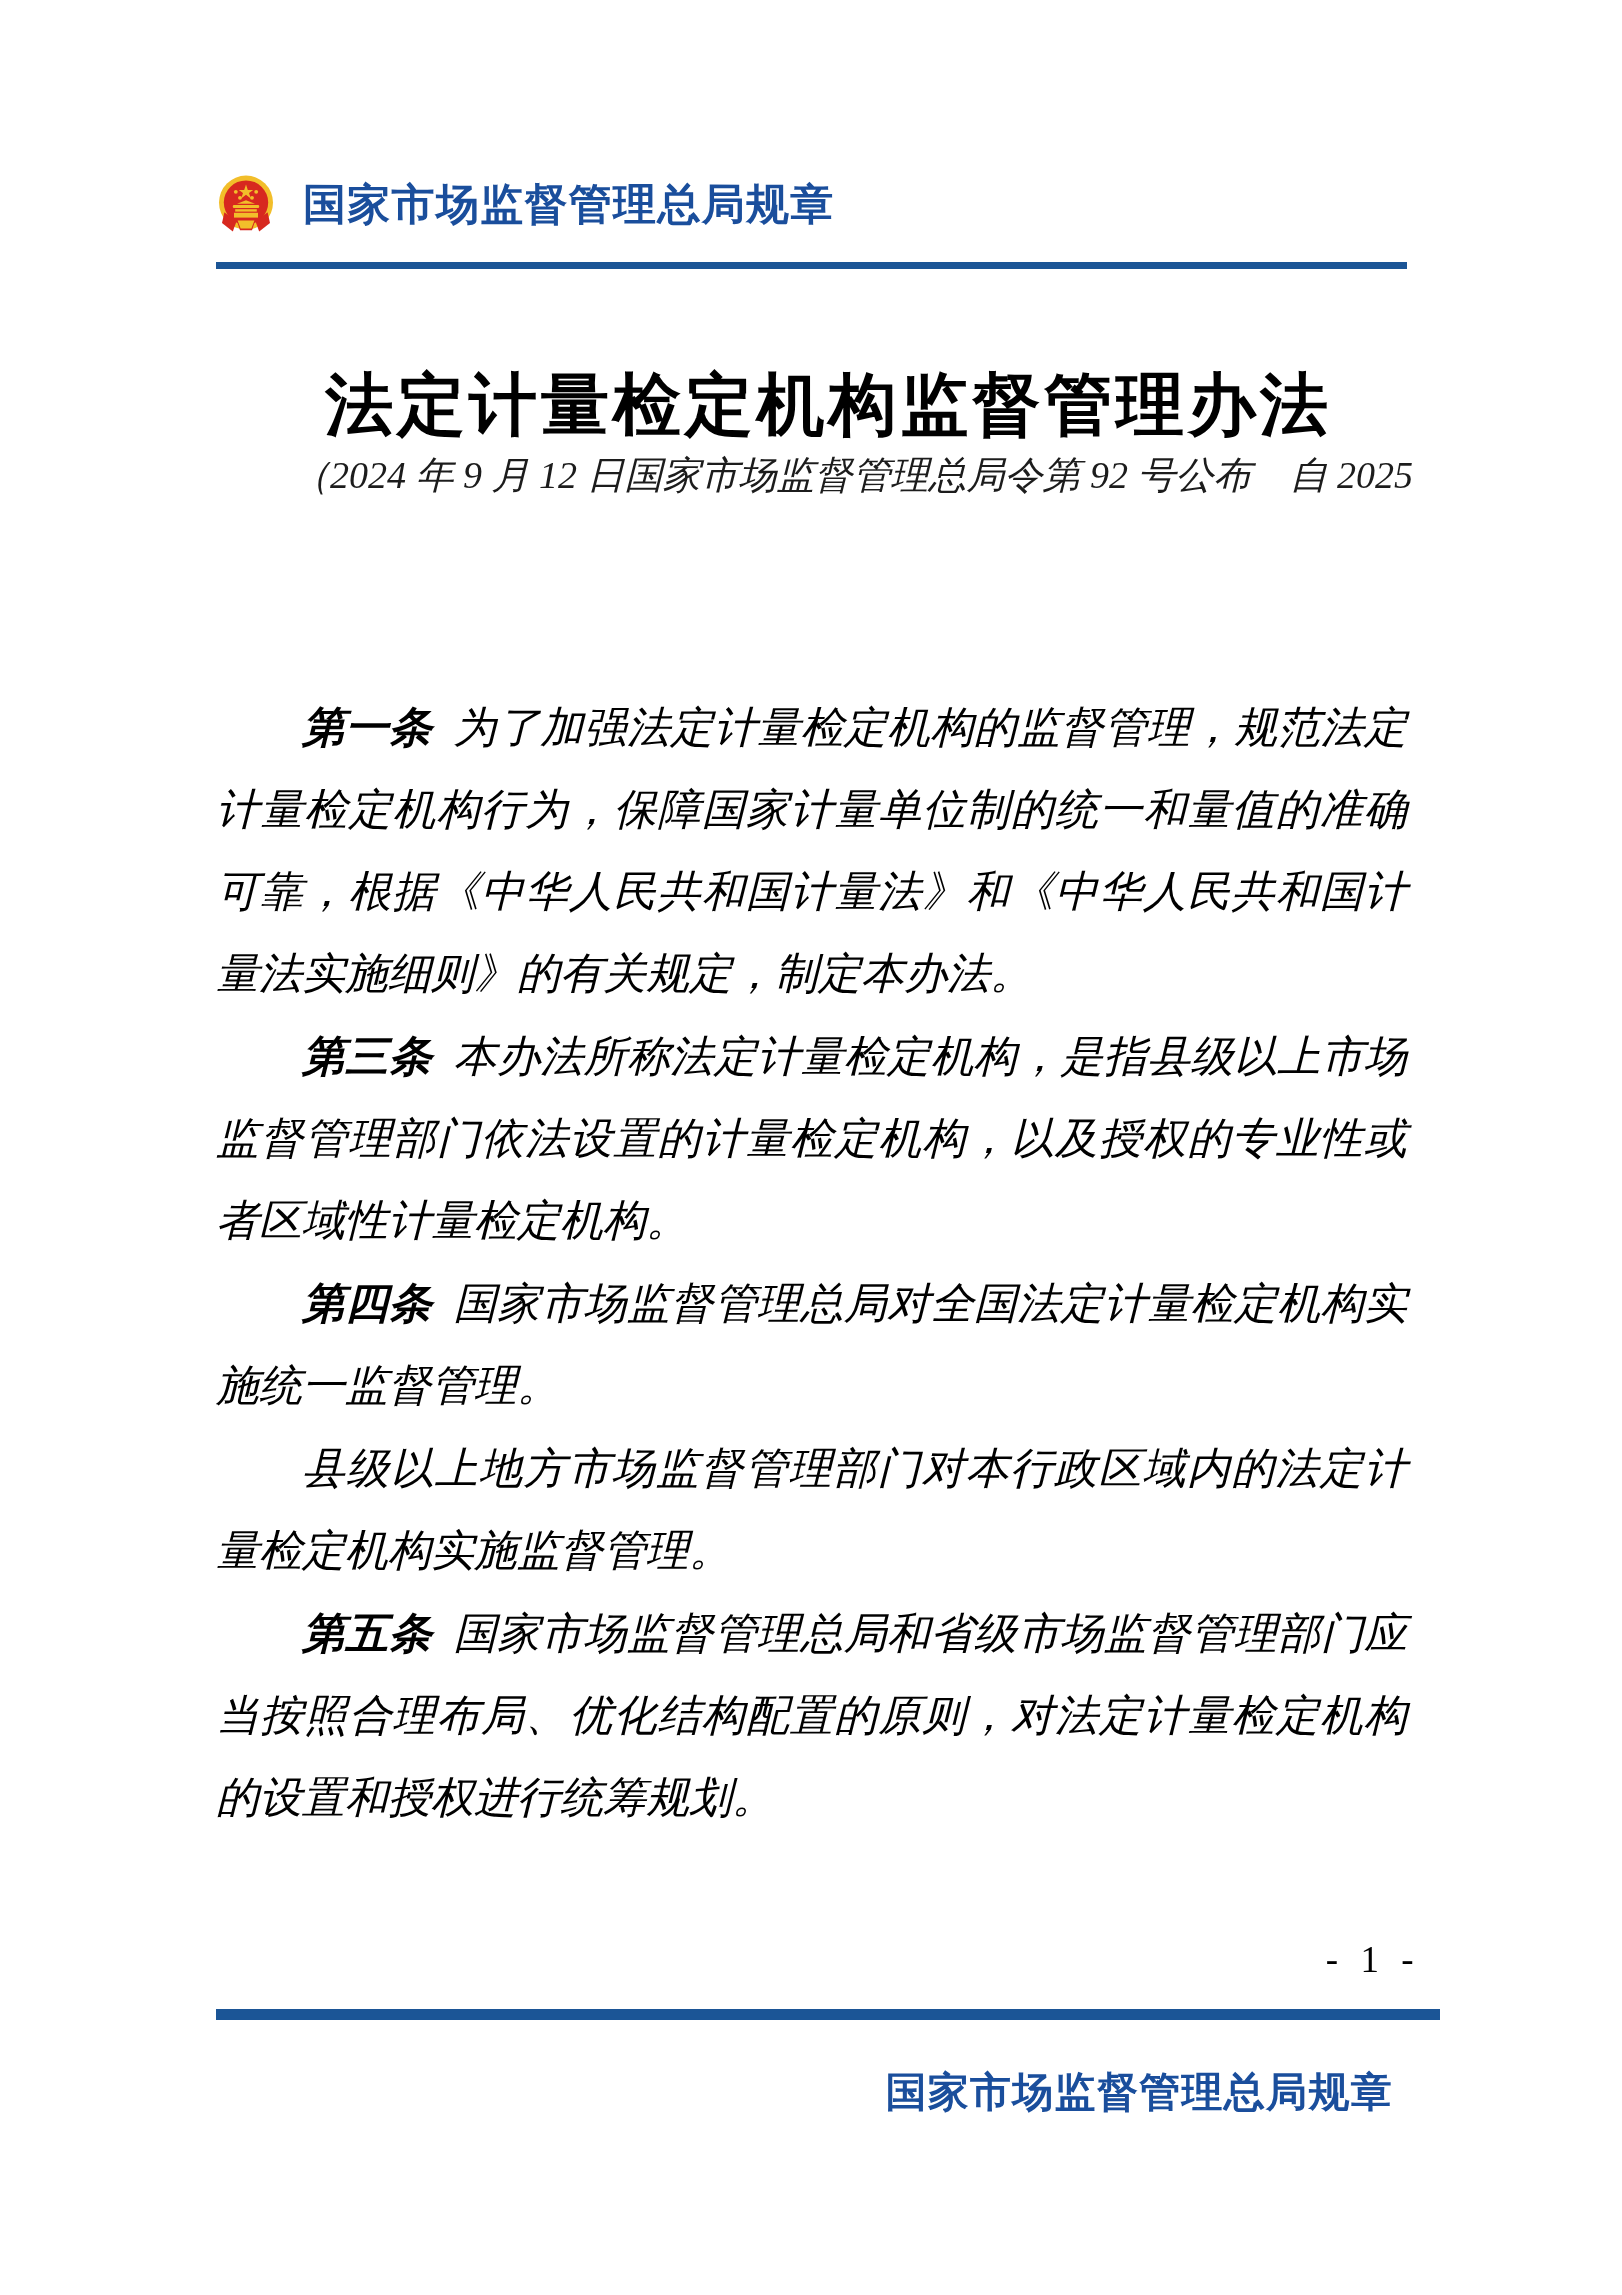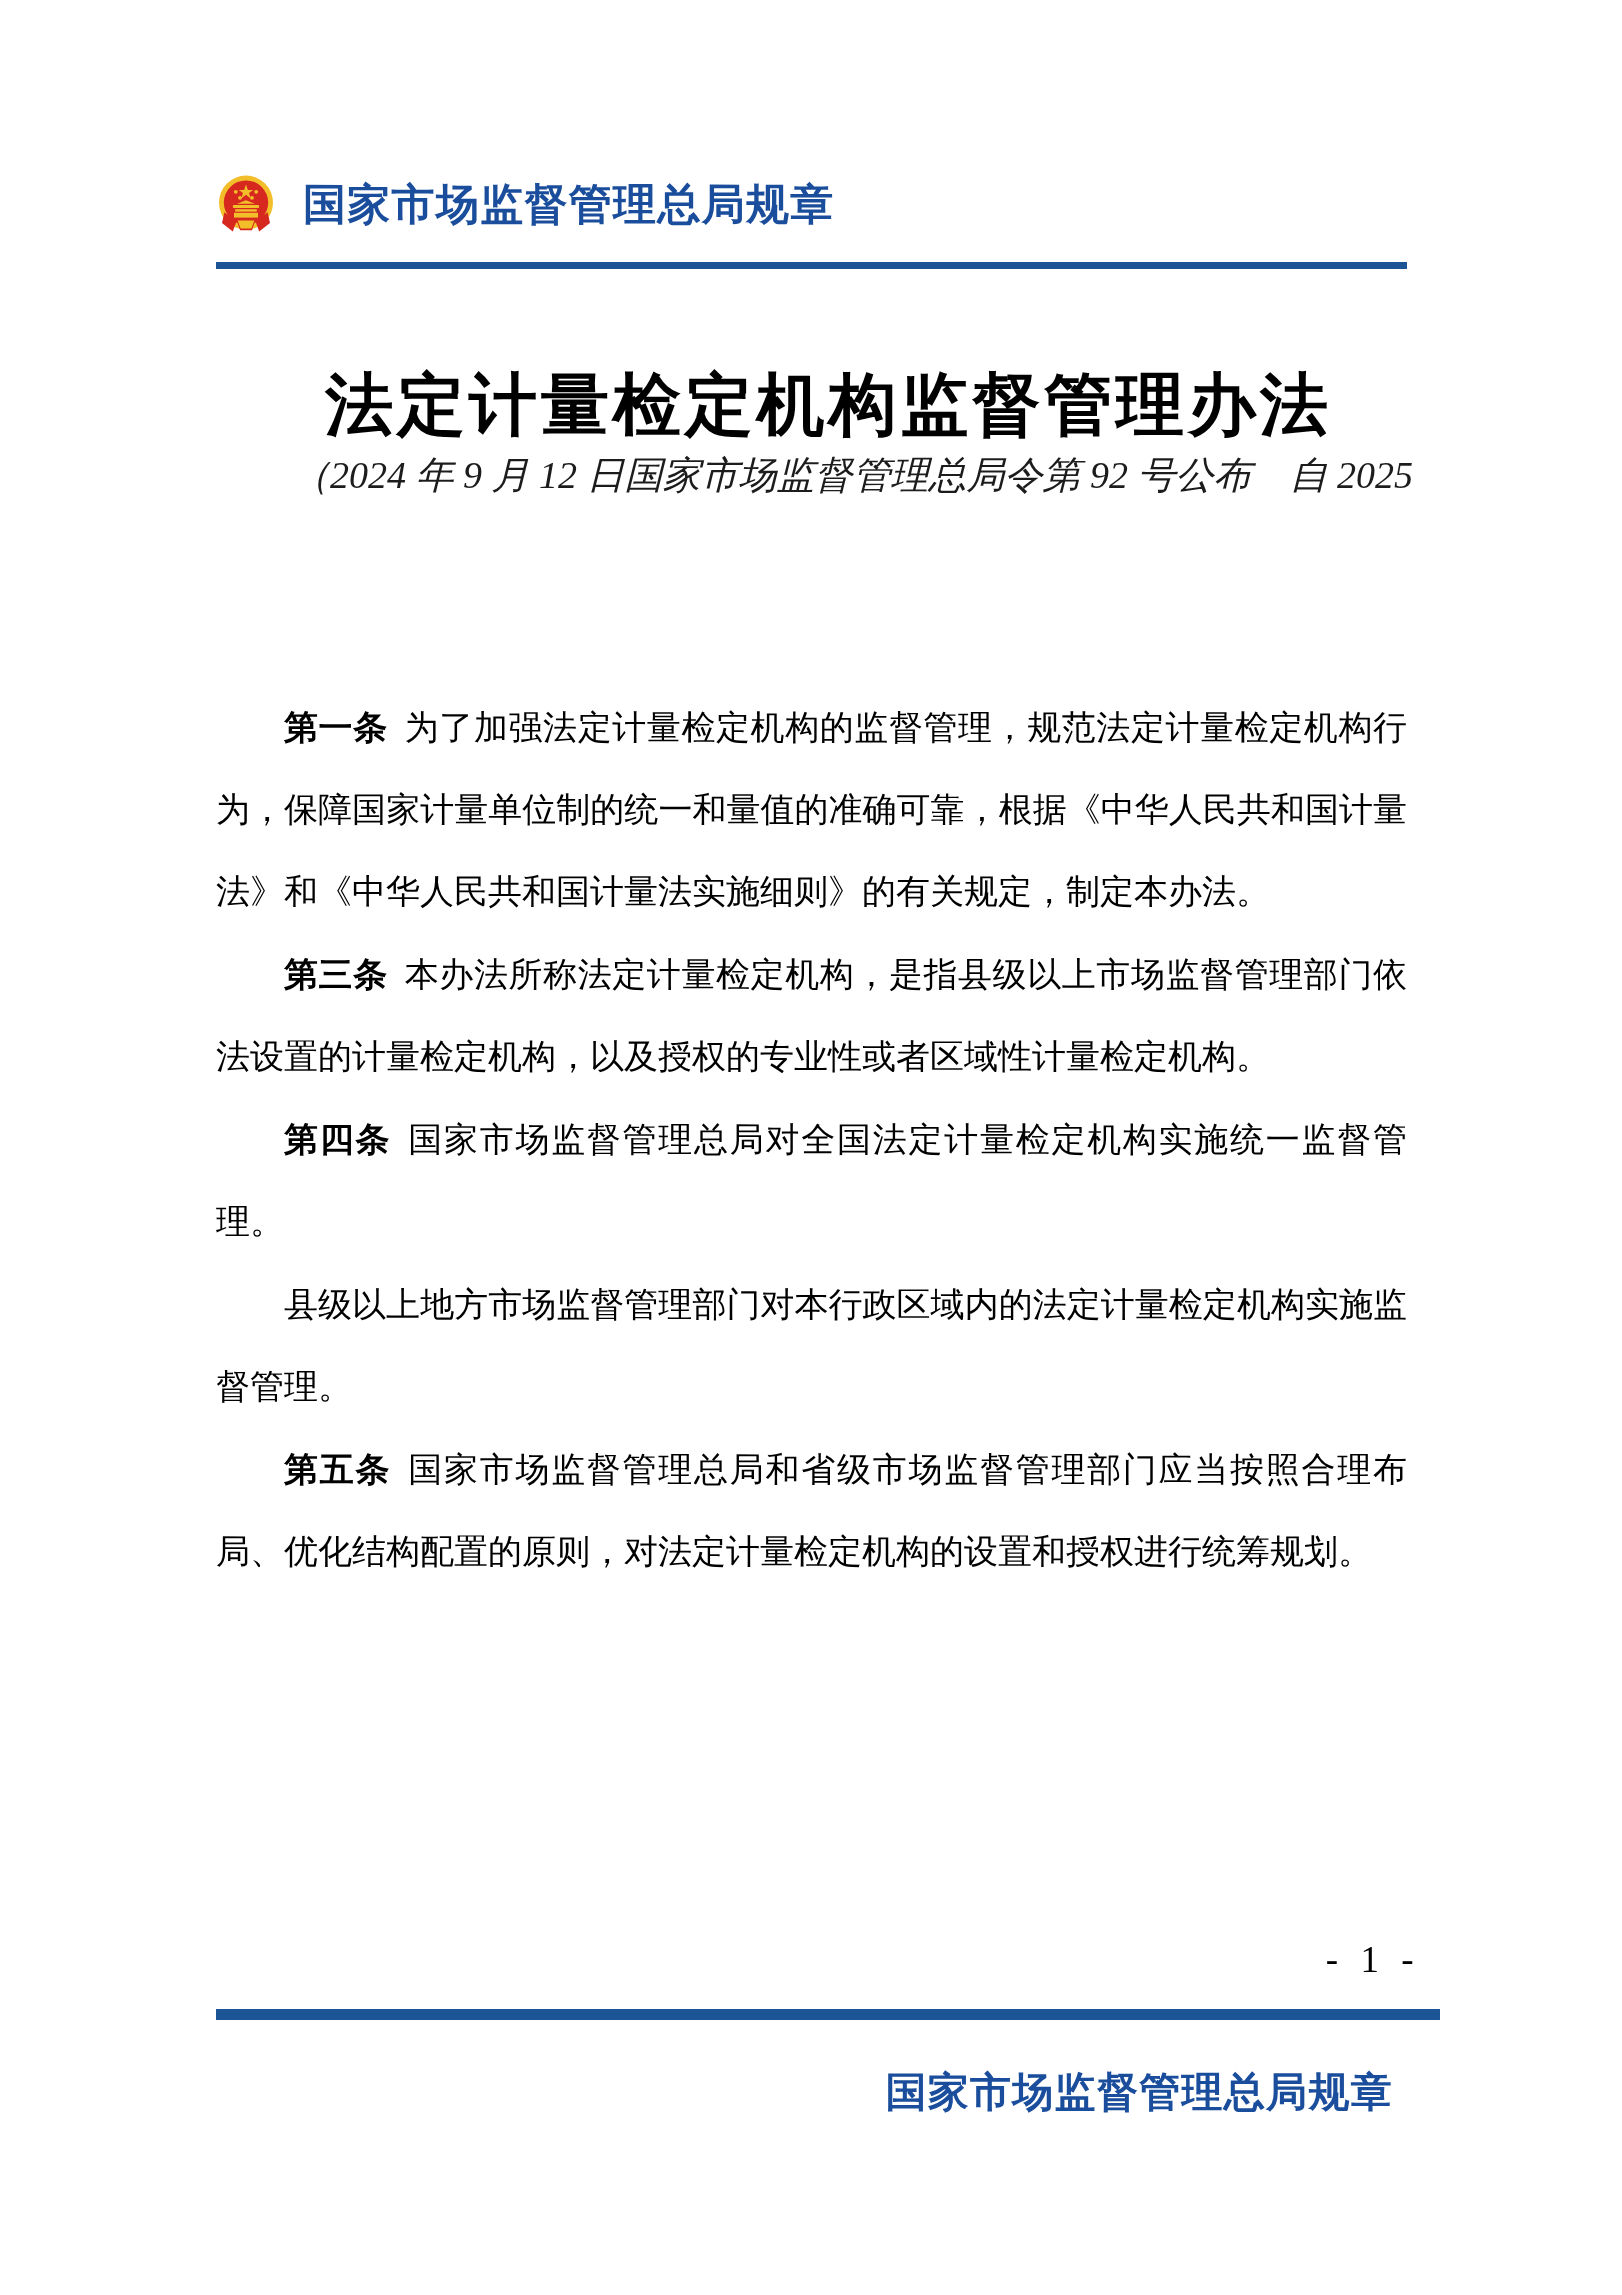--- a/index.html
+++ b/index.html
@@ -36,22 +36,22 @@
   }
   .pub-info{
     position:absolute;left:216px;top:427px;width:1191px;
     font-size:38px;line-height:96px;color:#1c1c1c;
   }
   .pub-line{white-space:nowrap;}
   .pub-line.first{text-indent:2em;font-style:italic;}
   
   .doc-body{
     position:absolute;left:216px;top:686px;width:1191px;
-    font-size:34px;line-height:82px;
-    text-align:justify;text-justify:inter-character;
+    font-size:43px;line-height:82px;
+    text-align:justify;text-justify:inter-character;font-style:italic;
   }
   .para{margin:0;text-indent:2em;}
   .art-label{
     font-family:"Liberation Sans","DejaVu Sans",sans-serif;
     font-weight:bold;margin-right:0.5em;
   }
   .art-label:empty{margin:0;}
   
   .page-number{
     position:absolute;top:1938px;right:203px;

